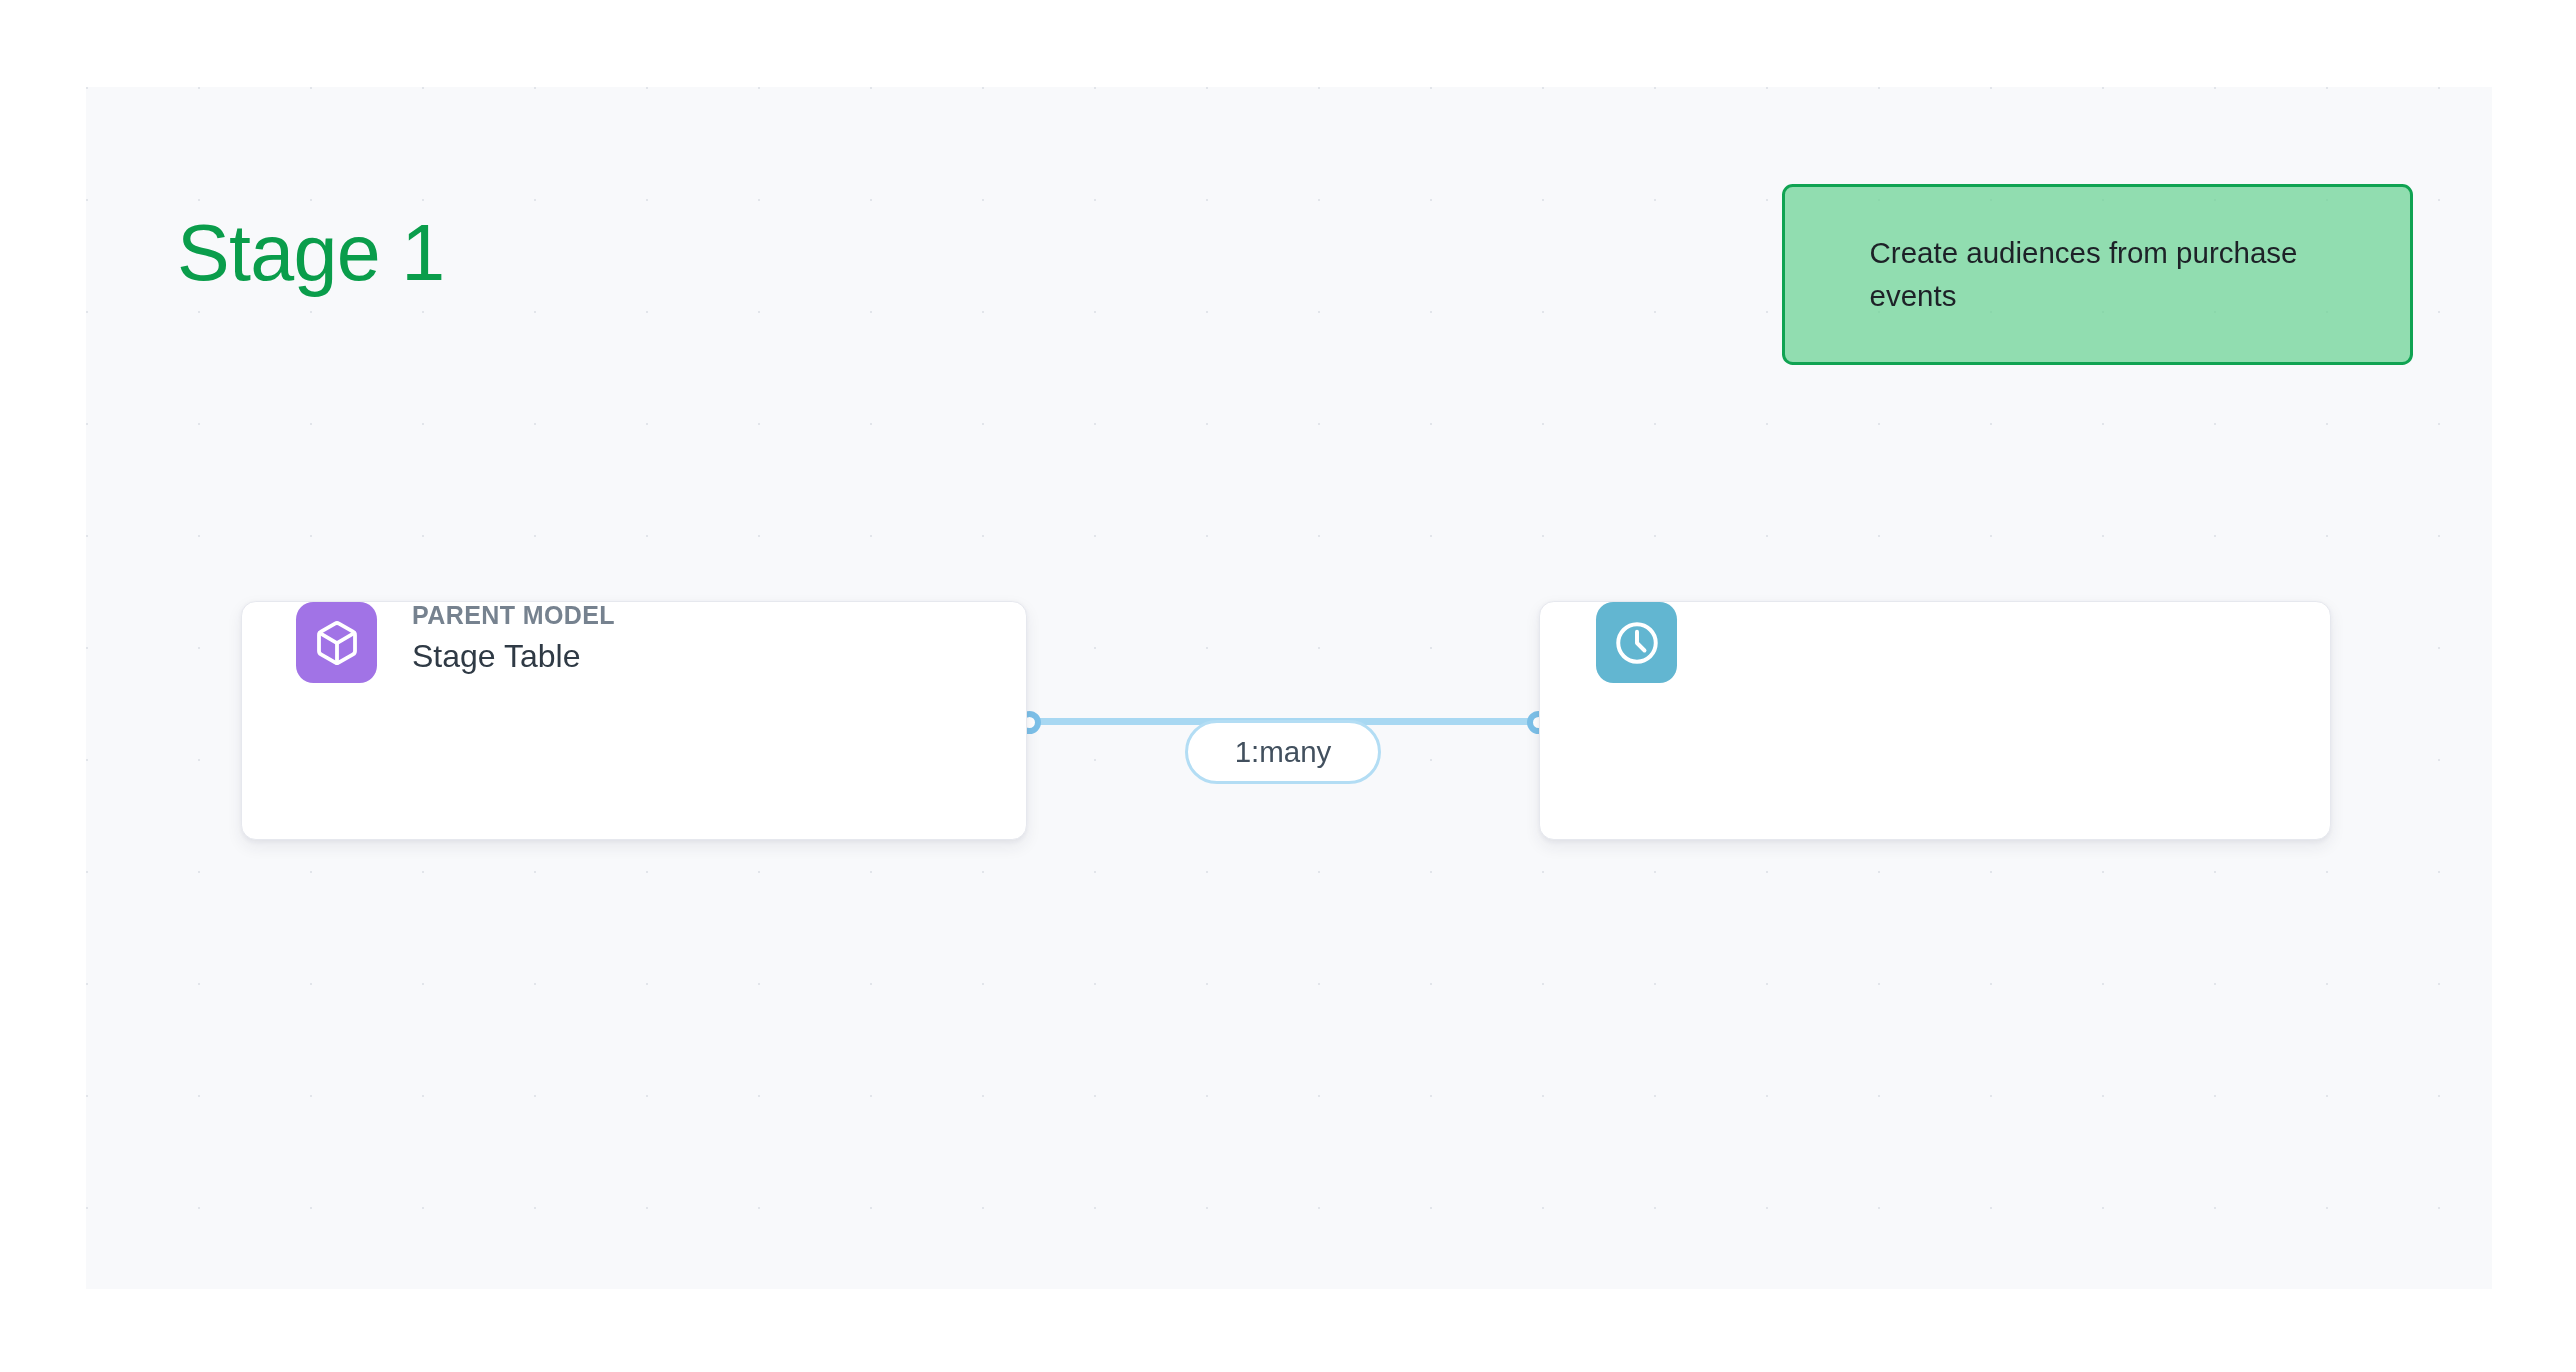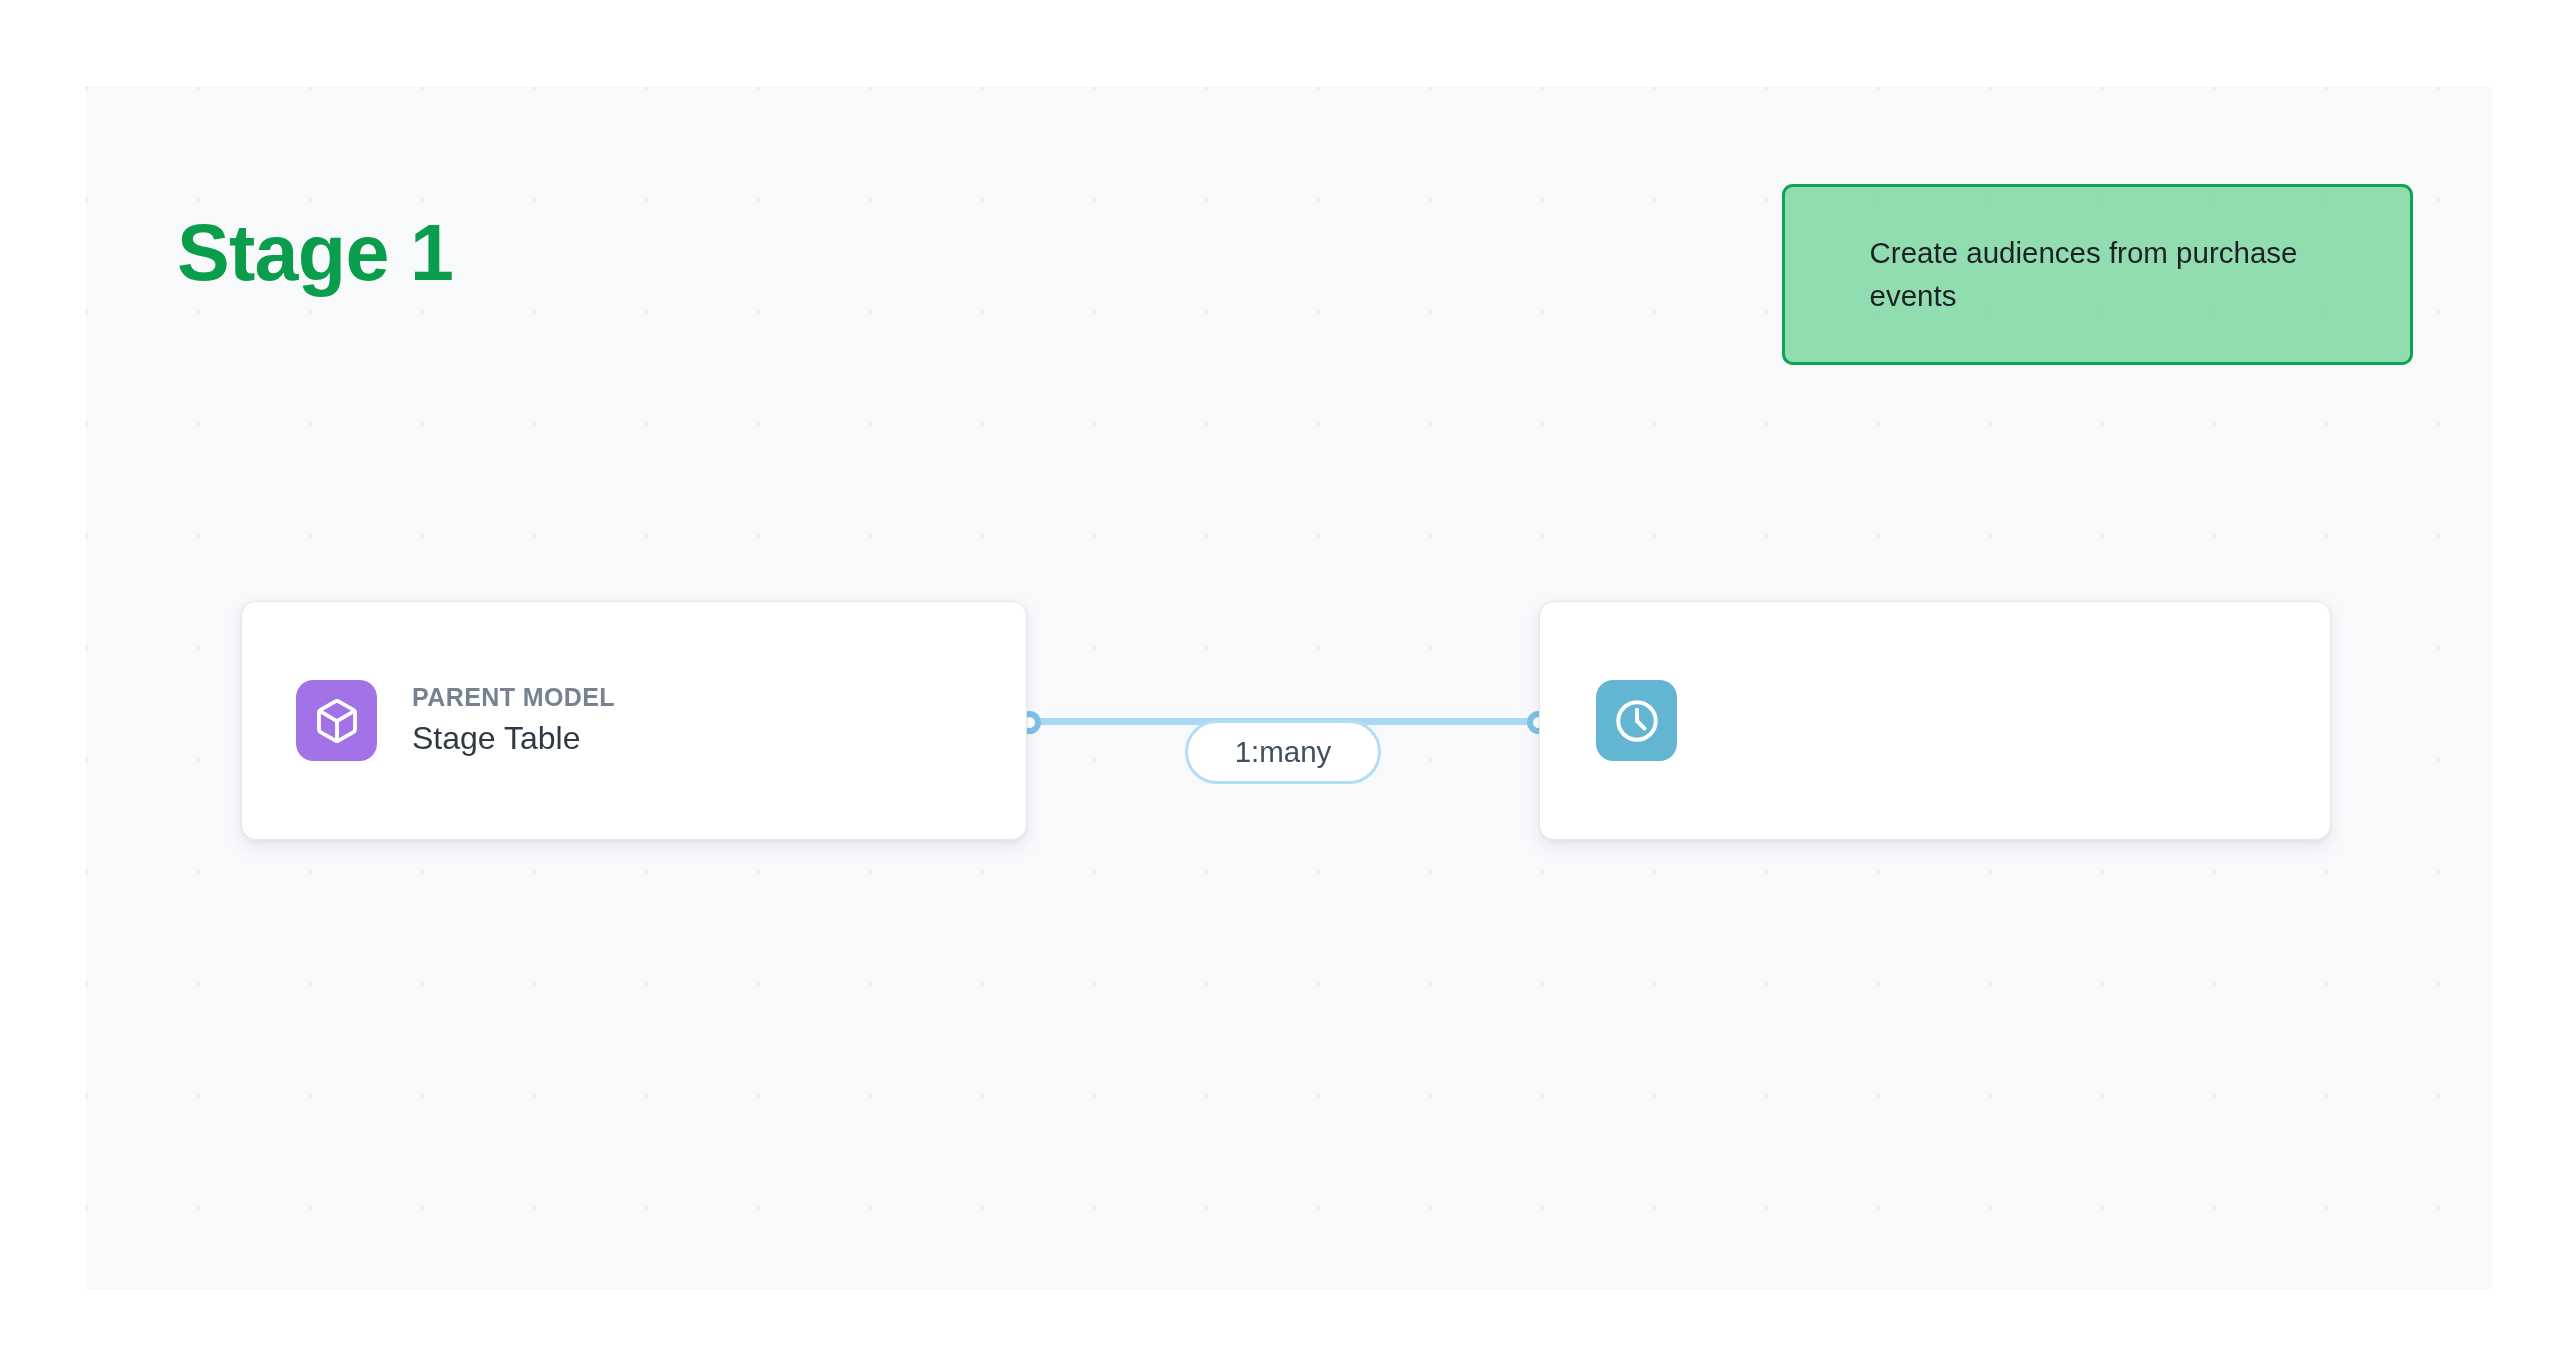--- a/index.html
+++ b/index.html
@@ -41,21 +41,21 @@
         #f8f9fb 23.5px, #f8f9fb 111px);
     pointer-events: none;
   }
 
   
   #stage-title {
     position: absolute;
     left: 177px;
     top: 213px;
     font-size: 79px;
-    font-weight: bold;
+    font-weight: normal;
     color: #0a9d4b;
     letter-spacing: -0.7px;
     line-height: 1;
     white-space: nowrap;
     z-index: 5;
   }
 
   
   #goal-badge {
     position: absolute;
@@ -82,21 +82,21 @@
   
   .node-card {
     position: absolute;
     box-sizing: border-box;
     background: #ffffff;
     border: 0.7px solid #e6e8ee;
     border-radius: 14.8px;
     box-shadow: 0 6.7px 16px rgba(35, 45, 70, 0.075),
                 0 1.3px 4px rgba(35, 45, 70, 0.05);
     display: flex;
-    align-items: center;
+    align-items: flex-start;
     z-index: 6;
   }
   #node-parent {
     left: 241px;
     top: 601px;
     width: 786px;
     height: 239px;
     padding-left: 54px;
   }
   #node-event {

